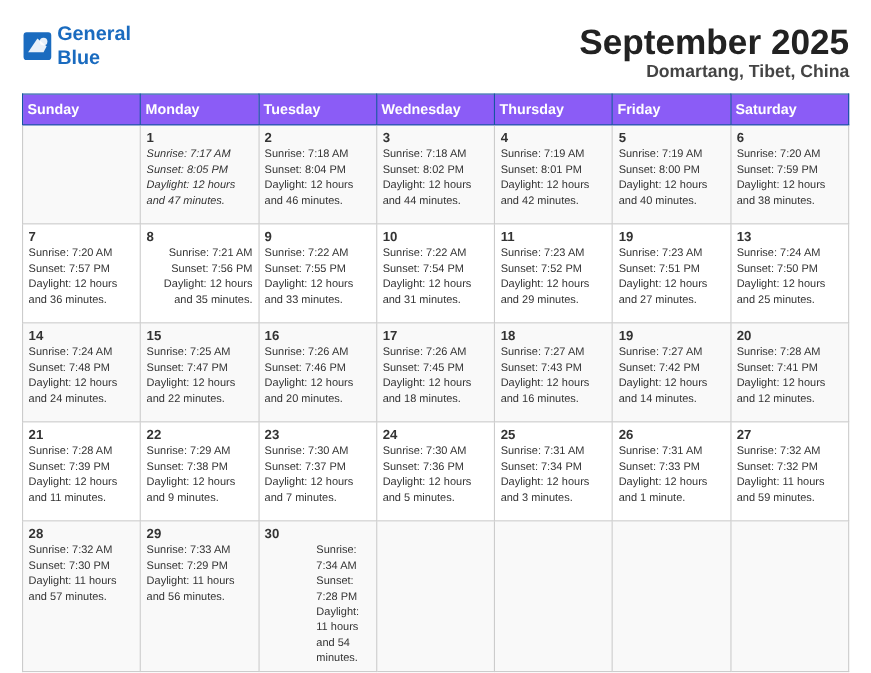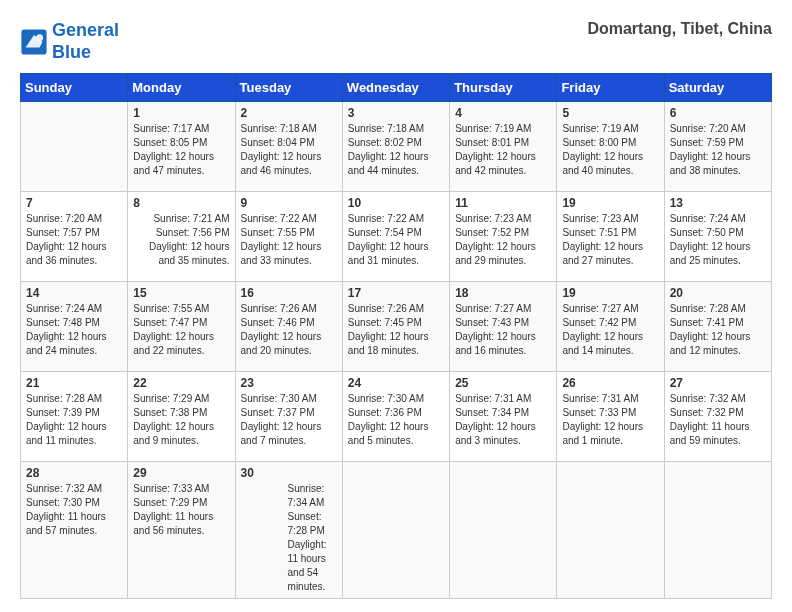--- a/index.html
+++ b/index.html
@@ -46,21 +46,21 @@
       font-size: 16px;
       font-weight: bold;
       color: #444;
     }
     table {
       width: 100%;
       border-collapse: collapse;
       border: 1px solid #bbb;
     }
     thead tr th {
-      background: #1d4ed8;
+      background: #8b5cf6;
       color: #fff;
       font-size: 13px;
       font-weight: bold;
       padding: 6px 4px;
       text-align: left;
       border: 1px solid #1555a0;
     }
     tbody tr td {
       vertical-align: top;
       border: 1px solid #ccc;
@@ -99,20 +99,21 @@
       <rect x="2" y="2" width="36" height="36" rx="4" fill="#1a6bbf"></rect>
       <polygon points="8,28 20,10 32,20 28,28" fill="white" opacity="0.9"></polygon>
       <circle cx="28" cy="14" r="5" fill="white" opacity="0.9"></circle>
     </svg>
     <div class="logo-text">
       <div><span>General</span></div>
       <div><span style="color:#1a6bbf">Blue</span></div>
     </div>
   </div>
   <div class="month-title">
+    <h1>September 2025</h1>
     <h2>Domartang, Tibet, China</h2>
   </div>
 </div>
 
 <table>
   <thead>
     <tr>
     <th>Sunday</th>
         <th>Monday</th>
         <th>Tuesday</th>
@@ -120,21 +121,21 @@
         <th>Thursday</th>
         <th>Friday</th>
         <th>Saturday</th>
       </tr>
   </thead>
   <tbody id="calendar-body">
   <tr>
         <td class="empty"></td>
         <td>
           <span class="day-num">1</span>
-          <div class="day-info" style="white-space: pre-line;">Sunrise: 7:17 AM
+          <div class="day-info" style="white-space: pre-line; font-style: italic;">Sunrise: 7:17 AM
 Sunset: 8:05 PM
 Daylight: 12 hours
 and 47 minutes.</div>
         </td>
         <td>
           <span class="day-num">2</span>
           <div class="day-info" style="white-space: pre-line;">Sunrise: 7:18 AM
 Sunset: 8:04 PM
 Daylight: 12 hours
 and 46 minutes.</div>
@@ -222,21 +223,21 @@
       <tr>
         <td>
           <span class="day-num">14</span>
           <div class="day-info" style="white-space: pre-line;">Sunrise: 7:24 AM
 Sunset: 7:48 PM
 Daylight: 12 hours
 and 24 minutes.</div>
         </td>
         <td>
           <span class="day-num">15</span>
-          <div class="day-info" style="white-space: pre-line;">Sunrise: 7:55 AM
+          <div class="day-info" style="white-space: pre-line;">Sunrise: 7:25 AM
 Sunset: 7:47 PM
 Daylight: 12 hours
 and 22 minutes.</div>
         </td>
         <td>
           <span class="day-num">16</span>
           <div class="day-info" style="white-space: pre-line;">Sunrise: 7:26 AM
 Sunset: 7:46 PM
 Daylight: 12 hours
 and 20 minutes.</div>

